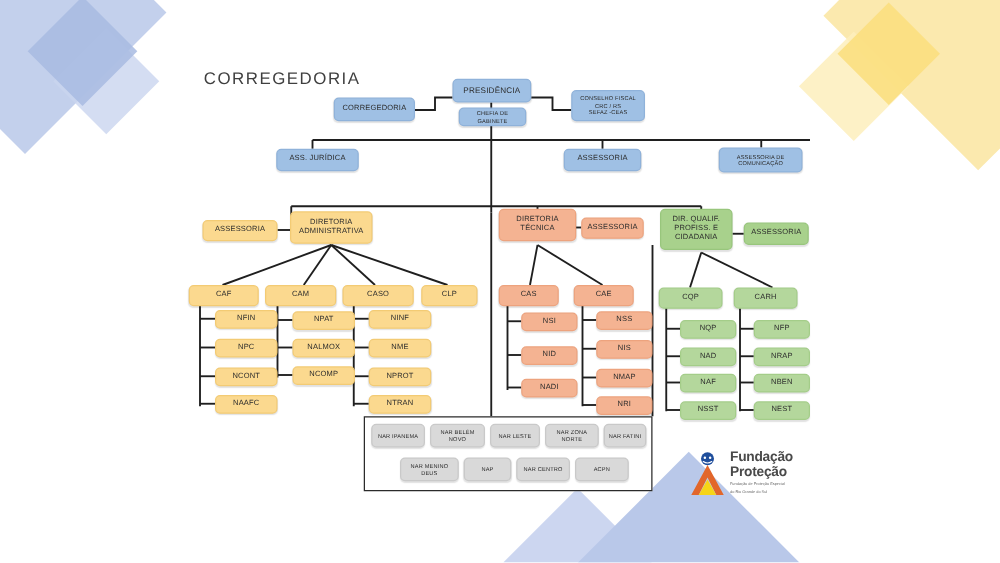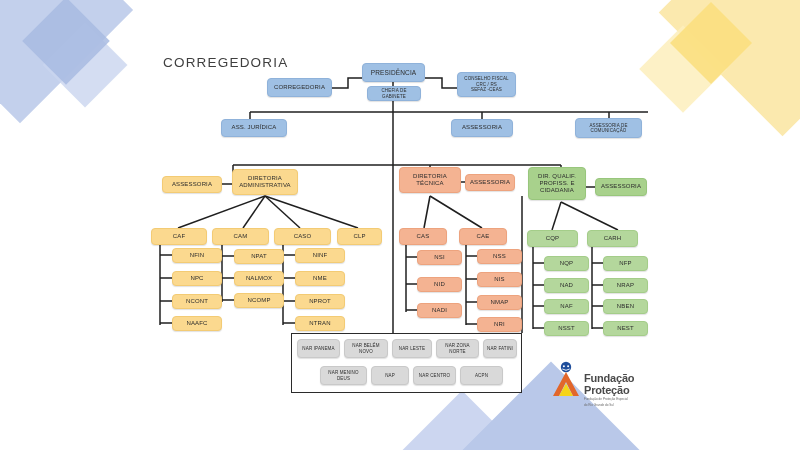--- a/index.html
+++ b/index.html
@@ -56,21 +56,21 @@
 
   
   #nar-frame{
     position:absolute;left:291px;top:333px;width:231px;height:60px;
     border:1.4px solid #2b2b2b;background:#ffffff;box-sizing:border-box;
   }
 
   
   #logo{position:absolute;left:551px;top:361px;width:122px;height:36px;}
   #logo .mark{position:absolute;left:0;top:0;width:30px;height:36px;}
-  #logo .words{position:absolute;left:33px;top:12px;}
+  #logo .words{position:absolute;left:33px;top:0px;}
   #logo .w1{font-size:11px;font-weight:bold;color:#4a4a4a;letter-spacing:-.2px;line-height:11.5px;}
   #logo .w2{font-size:3.1px;color:#6b6b6b;line-height:3.6px;margin-top:2px;}
 </style>
 </head>
 <body>
 
 <div id="slide">
 
   <div class="deco d-tl1"></div>
   <div class="deco d-tl3"></div>

